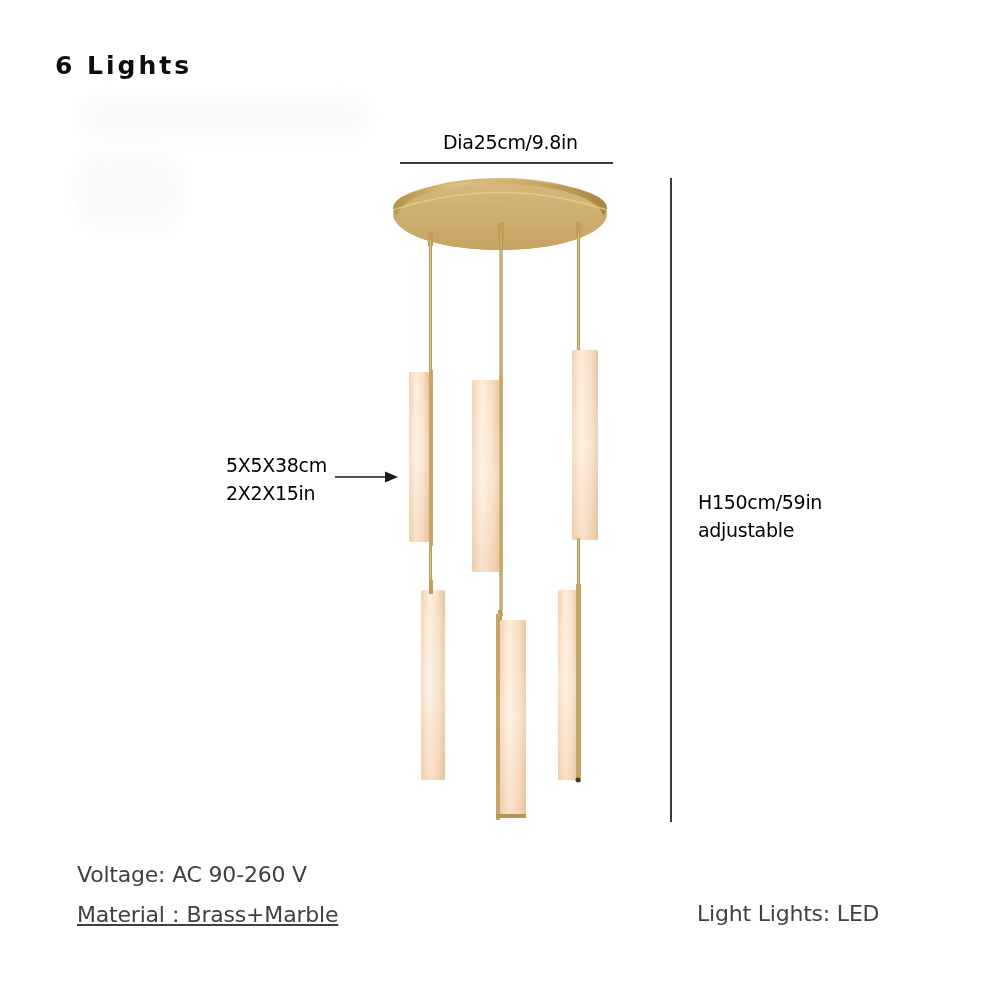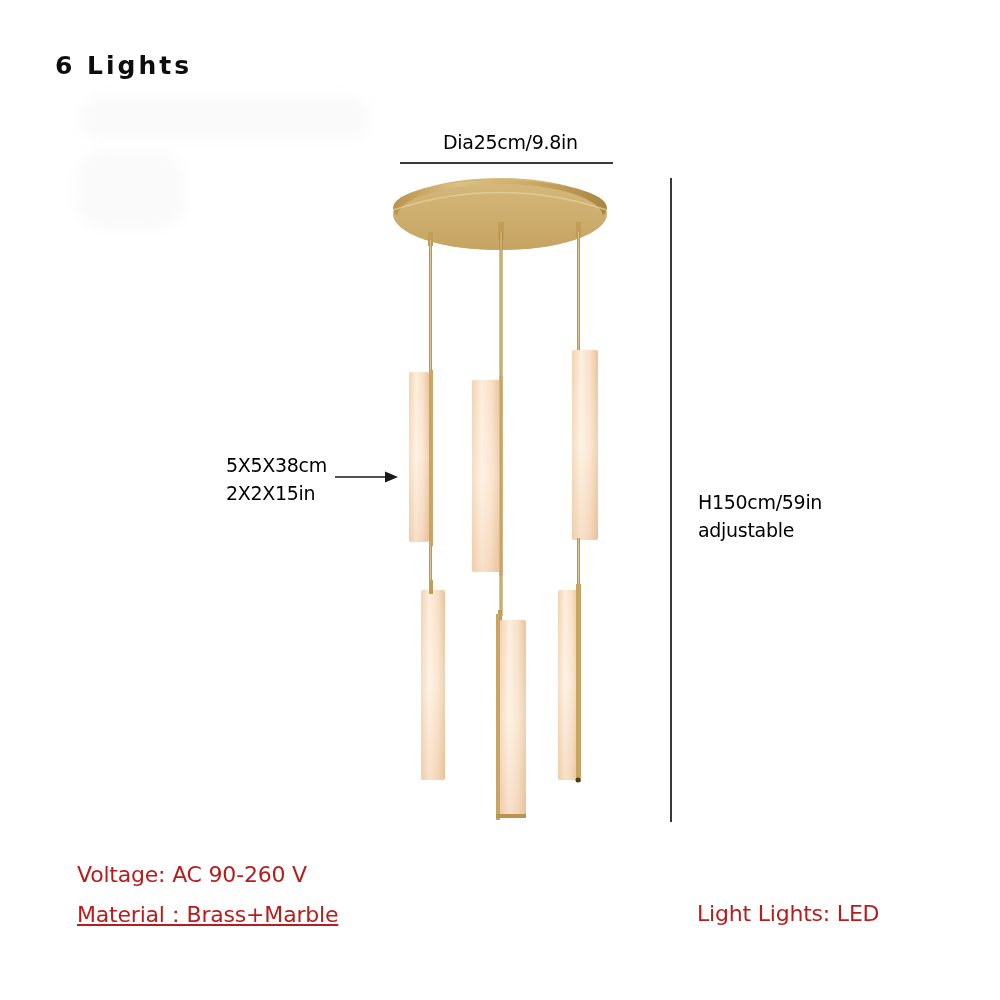--- a/index.html
+++ b/index.html
@@ -33,21 +33,21 @@
       font-size: 19px;
       color: #000000;
       letter-spacing: -0.3px;
       white-space: nowrap;
     }
     .spec {
       position: absolute;
       font-family: "DejaVu Sans", sans-serif;
       font-size: 22px;
       font-weight: normal;
-      color: #b91c1c;
+      color: #404040;
       white-space: nowrap;
       letter-spacing: -0.2px;
     }
     .dim-line-h {
       position: absolute;
       left: 400px;
       top: 162px;
       width: 213px;
       height: 2px;
       background: #3a3a3a;

